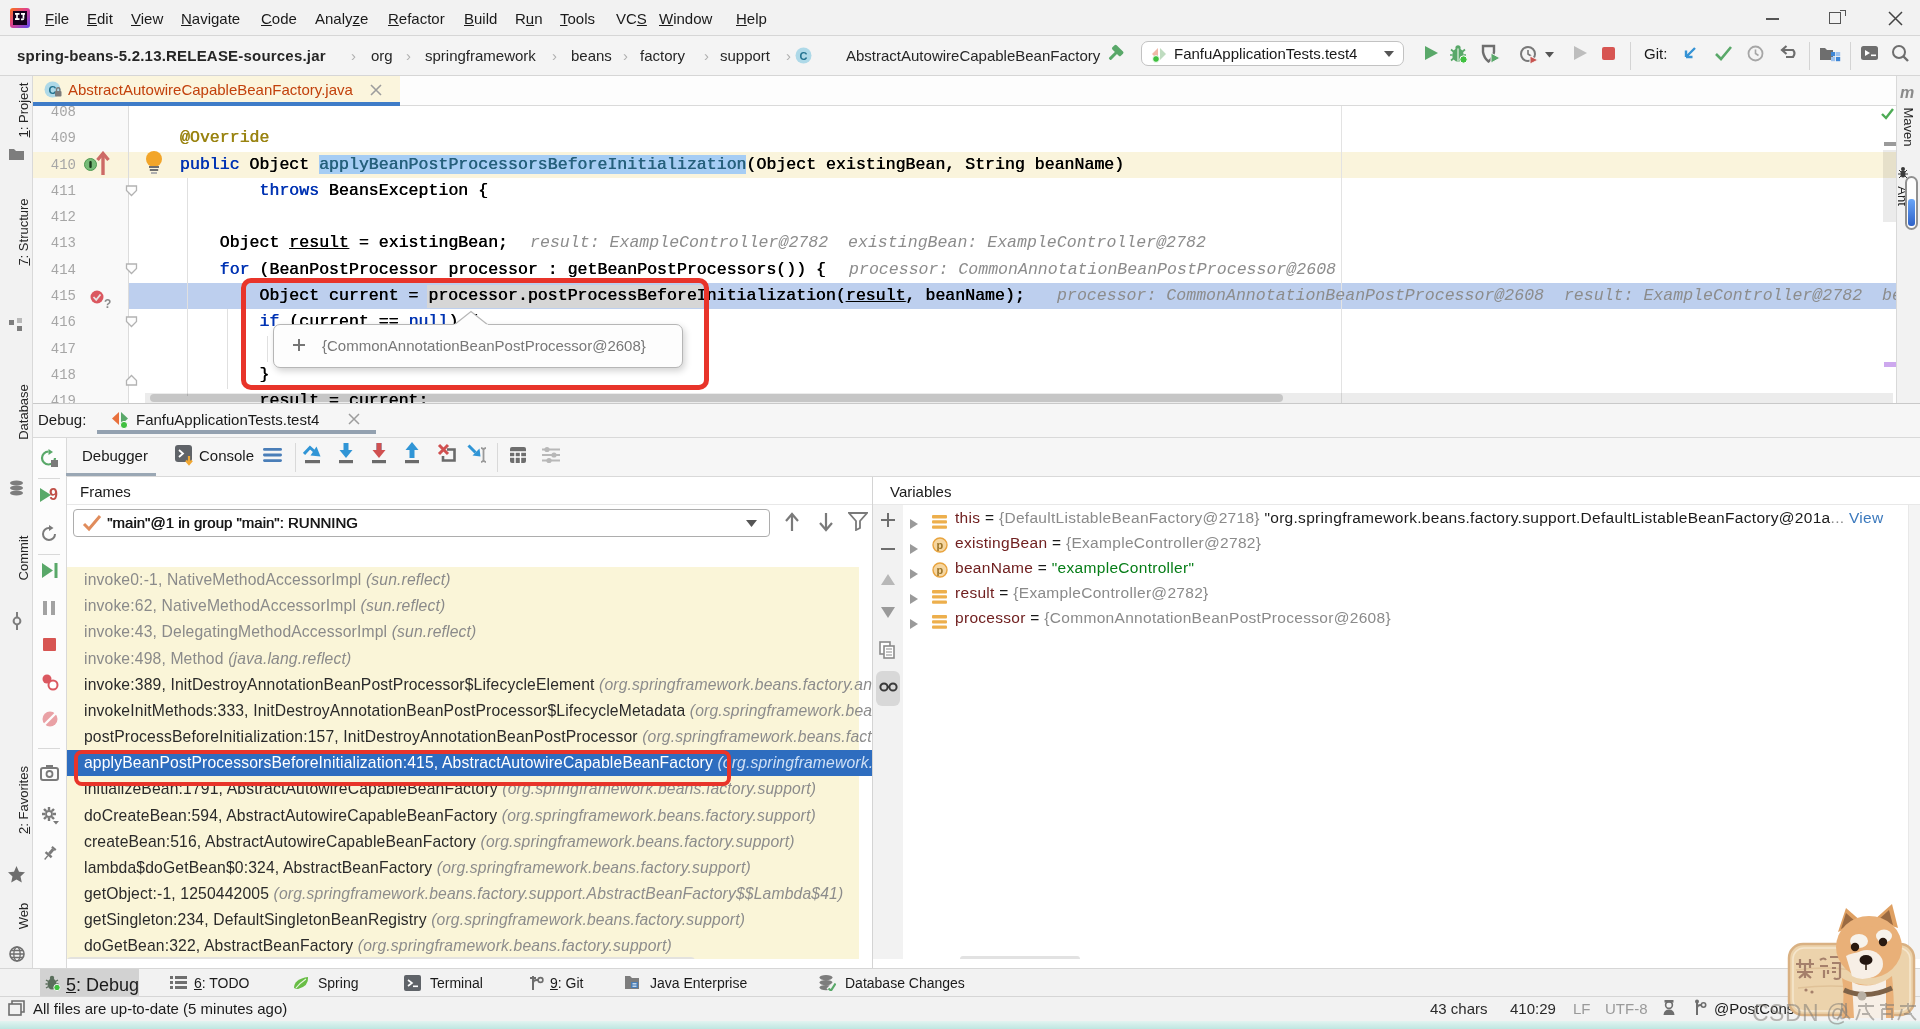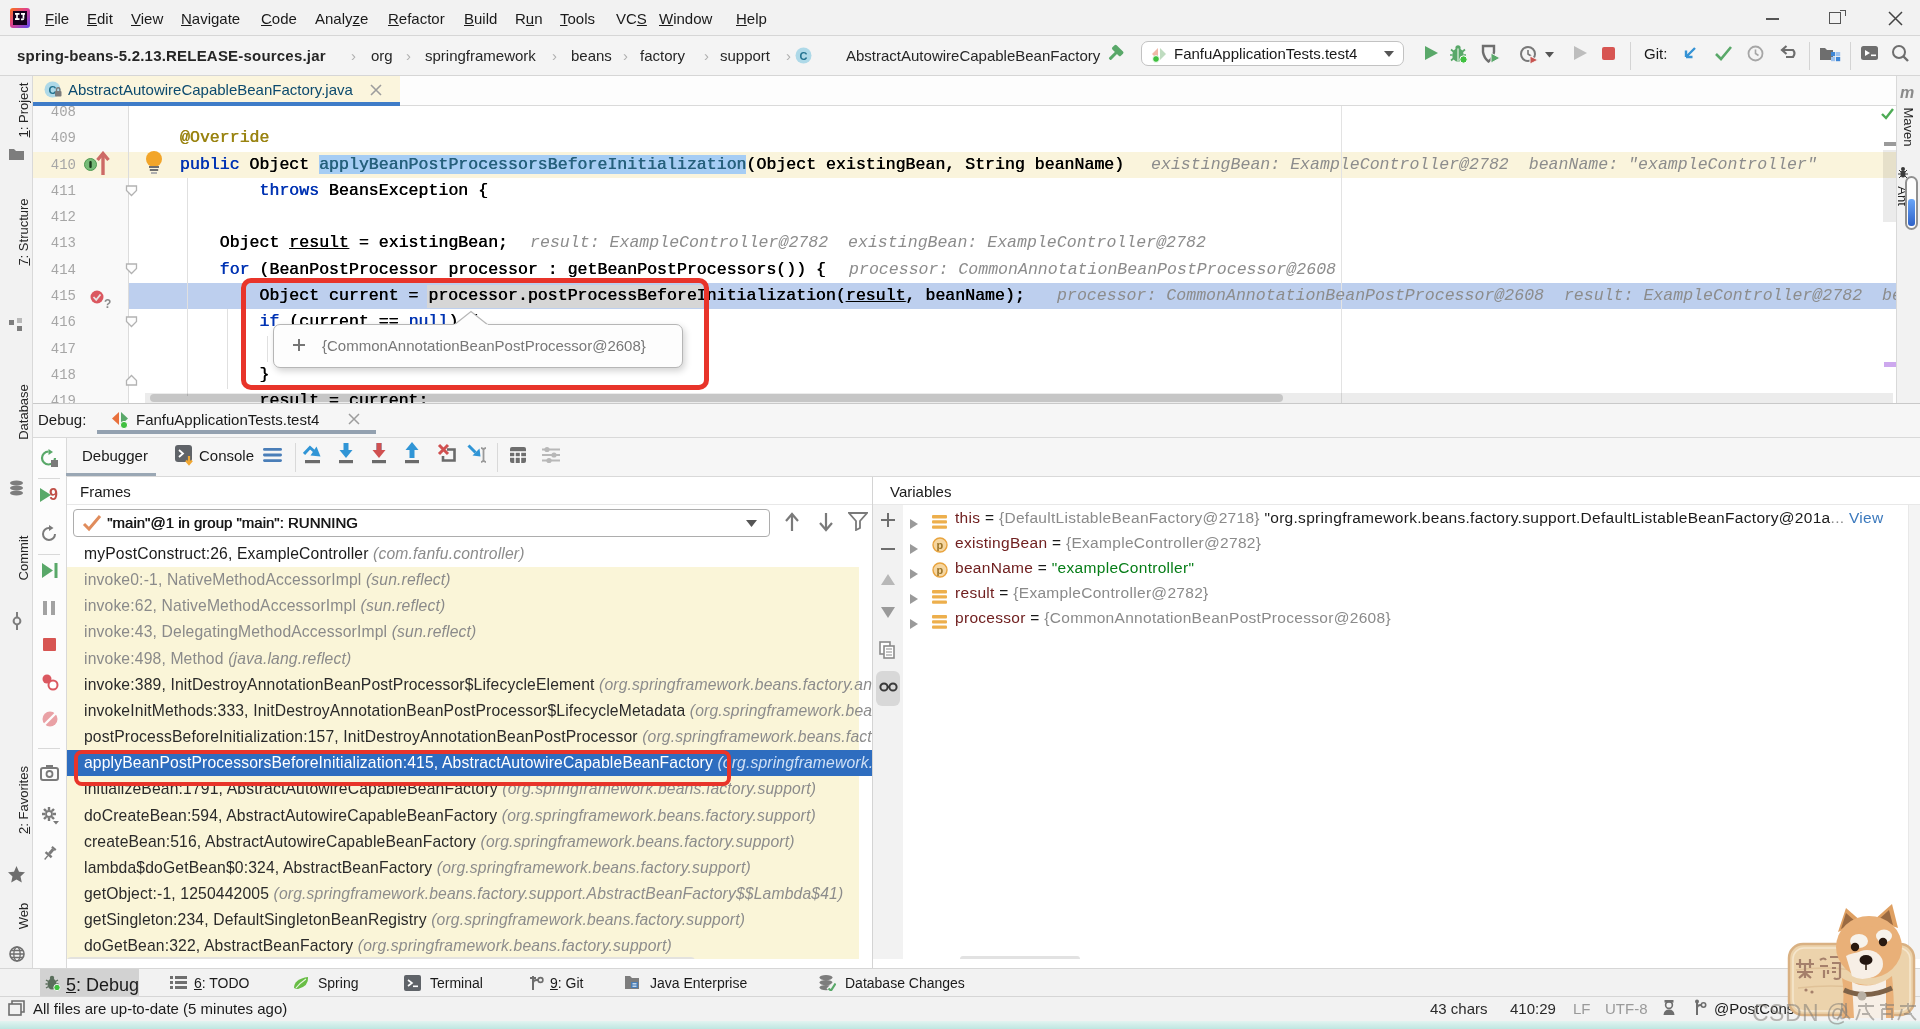--- a/index.html
+++ b/index.html
@@ -222,21 +222,21 @@
 <div class="a" style="left:1908px;top:199px;width:7px;height:27px;background:linear-gradient(#6aa6f8,#2e62c8);border-radius:3px;"></div>
 
 <div class="a" style="left:33px;top:76px;width:1863px;height:30px;background:#fdfdfd;border-bottom:1px solid #dadada;box-sizing:border-box;"></div>
 <div class="a" style="left:33px;top:76px;width:367px;height:26px;background:#fbf5dd;"></div>
 <svg class="a" style="left:44px;top:81px" width="19" height="18">
   <circle cx="8.5" cy="8.5" r="8" fill="#aed9e8"></circle>
   <text x="8.5" y="12.5" text-anchor="middle" font-size="11" font-weight="bold" fill="#22728f" font-family="Liberation Sans">C</text>
   <rect x="11" y="10" width="6.5" height="5.5" rx="1" fill="#7a7a7a"></rect>
       <path d="M12.5,10 L12.5,8.5 q0,-1.7 1.7,-1.7 q1.7,0 1.7,1.7 L15.9,10" fill="none" stroke="#7a7a7a" stroke-width="1.4"></path>
 </svg>
-<div class="a" style="left:68px;top:81px;font-size:15px;color:#0c4a6e;">AbstractAutowireCapableBeanFactory.java</div>
+<div class="a" style="left:68px;top:81px;font-size:15px;color:#c2410c;">AbstractAutowireCapableBeanFactory.java</div>
 <svg class="a" style="left:370px;top:84px" width="12" height="12">
       <path d="M1,1 L11,11 M11,1 L1,11" stroke="#9d9d9d" stroke-width="1.6"></path>
     </svg>
 <div class="a" style="left:33px;top:102px;width:367px;height:4px;background:#3f7cc8;"></div>
 
 <div class="a mono" id="editor" style="left:33px;top:106px;width:1863px;height:297px;overflow:hidden;background:#fff;font-size:16.57px;line-height:26.3px;white-space:pre;">
   
   <div class="a" style="left:0;top:0;width:95px;height:297px;background:#f9f9f9;"></div>
   
   <div class="a" style="left:0;top:45.5px;width:1863px;height:26.3px;background:#faf4dc;"></div>
@@ -300,21 +300,20 @@
   <div class="a cl" style="left:107px;top:45.5px;">    <span class="kw">public</span> Object <span style="background:#a6cdf4;color:#26607c;">applyBeanPostProcessorsBeforeInitialization</span>(Object existingBean, String beanName)</div>
   <div class="a cl" style="left:107px;top:71.8px;">            <span class="kw">throws</span> BeansException {</div>
   <div class="a cl" style="left:107px;top:124.4px;">        Object <span class="ul">result</span> = existingBean;</div>
   <div class="a cl" style="left:107px;top:150.7px;">        <span class="kw">for</span> (BeanPostProcessor processor : getBeanPostProcessors()) {</div>
   <div class="a cl" style="left:107px;top:177px;">            Object current = processor.postProcessBeforeInitialization(<span class="ul">result</span>, beanName);</div>
   <div class="a cl" style="left:107px;top:203.3px;">            <span class="kw">if</span> (current == <span class="kw">null</span>) {</div>
   <div class="a cl" style="left:107px;top:229.6px;">                <span class="kw">return</span> <span class="ul">result</span>;</div>
   <div class="a cl" style="left:107px;top:255.9px;">            }</div>
   <div class="a cl" style="left:107px;top:282.2px;">            <span class="ul">result</span> = current;</div>
   
-  <div class="a hint" style="left:1118px;top:45.5px;">existingBean: ExampleController@2782  beanName: "exampleController"</div>
   <div class="a hint" style="left:497px;top:124.4px;">result: ExampleController@2782  existingBean: ExampleController@2782</div>
   <div class="a hint" style="left:816px;top:150.7px;">processor: CommonAnnotationBeanPostProcessor@2608</div>
   <div class="a hint" style="left:1024px;top:177px;">processor: CommonAnnotationBeanPostProcessor@2608  result: ExampleController@2782  bea</div>
   
   <div class="a" style="left:112px;top:287px;width:1748px;height:10px;background:rgba(0,0,0,0.075);"></div>
   <div class="a" style="left:117px;top:288px;width:1133px;height:8px;background:rgba(0,0,0,0.16);border-radius:4px;"></div>
   
   <svg class="a" style="left:1847px;top:1px" width="15" height="13">
         <path d="M2,7 L6,11 L13,2" stroke="#4dab55" stroke-width="2.4" fill="none"></path>
       </svg>
@@ -485,21 +484,20 @@
 <svg class="a" style="left:817px;top:511px" width="18" height="22">
       <path d="M9,2 L9,18 M3,12 L9,19 L15,12" stroke="#7a7a7a" stroke-width="2.2" fill="none"></path>
     </svg>
 <svg class="a" style="left:848px;top:512px" width="20" height="19">
       <path d="M1,1 L19,1 L12,9 L12,16 L8,18 L8,9 Z" fill="none" stroke="#7a7a7a" stroke-width="1.8"></path>
     </svg>
 
 <div class="a" style="left:67px;top:541px;width:805px;height:418px;overflow:hidden;font-size:15.7px;line-height:26.15px;white-space:nowrap;letter-spacing:0.15px;">
   <div class="a" style="left:0;top:26.15px;width:792px;height:392px;background:#faf5d8;"></div>
   <div class="a" style="left:0;top:209.2px;width:805px;height:26.15px;background:#2e6dbf;"></div>
-  <div class="a" style="left:17px;top:0;color:#1a1a1a;">myPostConstruct:26, ExampleController <span class="itl" style="color:#8c8c8c;">(com.fanfu.controller)</span></div>
   <div class="a" style="left:17px;top:26.15px;color:#8a8a8a;">invoke0:-1, NativeMethodAccessorImpl <span class="itl">(sun.reflect)</span></div>
   <div class="a" style="left:17px;top:52.3px;color:#8a8a8a;">invoke:62, NativeMethodAccessorImpl <span class="itl">(sun.reflect)</span></div>
   <div class="a" style="left:17px;top:78.45px;color:#8a8a8a;">invoke:43, DelegatingMethodAccessorImpl <span class="itl">(sun.reflect)</span></div>
   <div class="a" style="left:17px;top:104.6px;color:#8a8a8a;">invoke:498, Method <span class="itl">(java.lang.reflect)</span></div>
   <div class="a" style="left:17px;top:130.75px;color:#2a2a2a;">invoke:389, InitDestroyAnnotationBeanPostProcessor$LifecycleElement <span class="itl" style="color:#8c8c8c;">(org.springframework.beans.factory.annotation.In</span></div>
   <div class="a" style="left:17px;top:156.9px;color:#2a2a2a;">invokeInitMethods:333, InitDestroyAnnotationBeanPostProcessor$LifecycleMetadata <span class="itl" style="color:#8c8c8c;">(org.springframework.beans.factory.annota</span></div>
   <div class="a" style="left:17px;top:183.05px;color:#2a2a2a;">postProcessBeforeInitialization:157, InitDestroyAnnotationBeanPostProcessor <span class="itl" style="color:#8c8c8c;">(org.springframework.beans.factory.annotation)</span></div>
   <div class="a" style="left:17px;top:209.2px;color:#ffffff;">applyBeanPostProcessorsBeforeInitialization:415, AbstractAutowireCapableBeanFactory <span class="itl" style="color:#cfe0f5;">(org.springframework.beans.factory.su</span></div>
   <div class="a" style="left:17px;top:235.35px;color:#2a2a2a;">initializeBean:1791, AbstractAutowireCapableBeanFactory <span class="itl" style="color:#8c8c8c;">(org.springframework.beans.factory.support)</span></div>
   <div class="a" style="left:17px;top:261.5px;color:#2a2a2a;text-align:center;">doCreateBean:594, AbstractAutowireCapableBeanFactory <span class="itl" style="color:#8c8c8c;">(org.springframework.beans.factory.support)</span></div>

